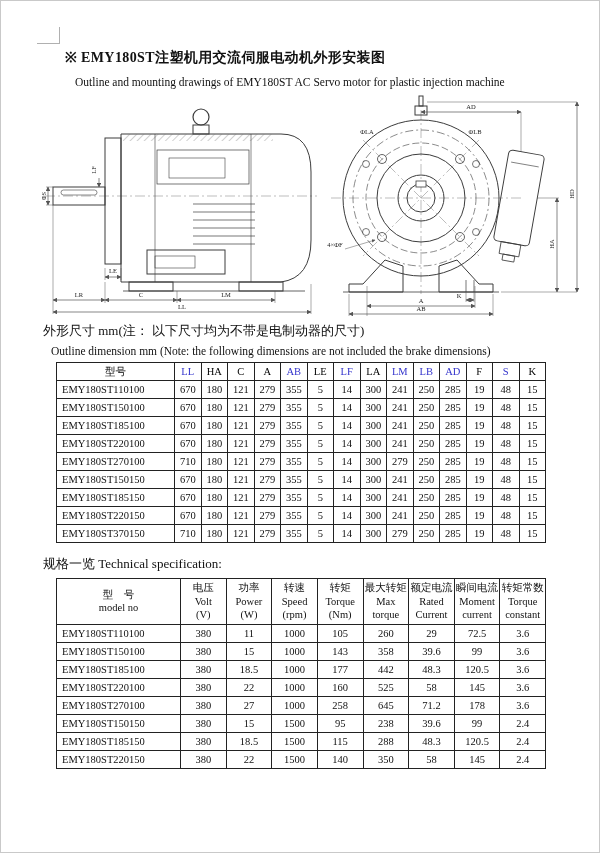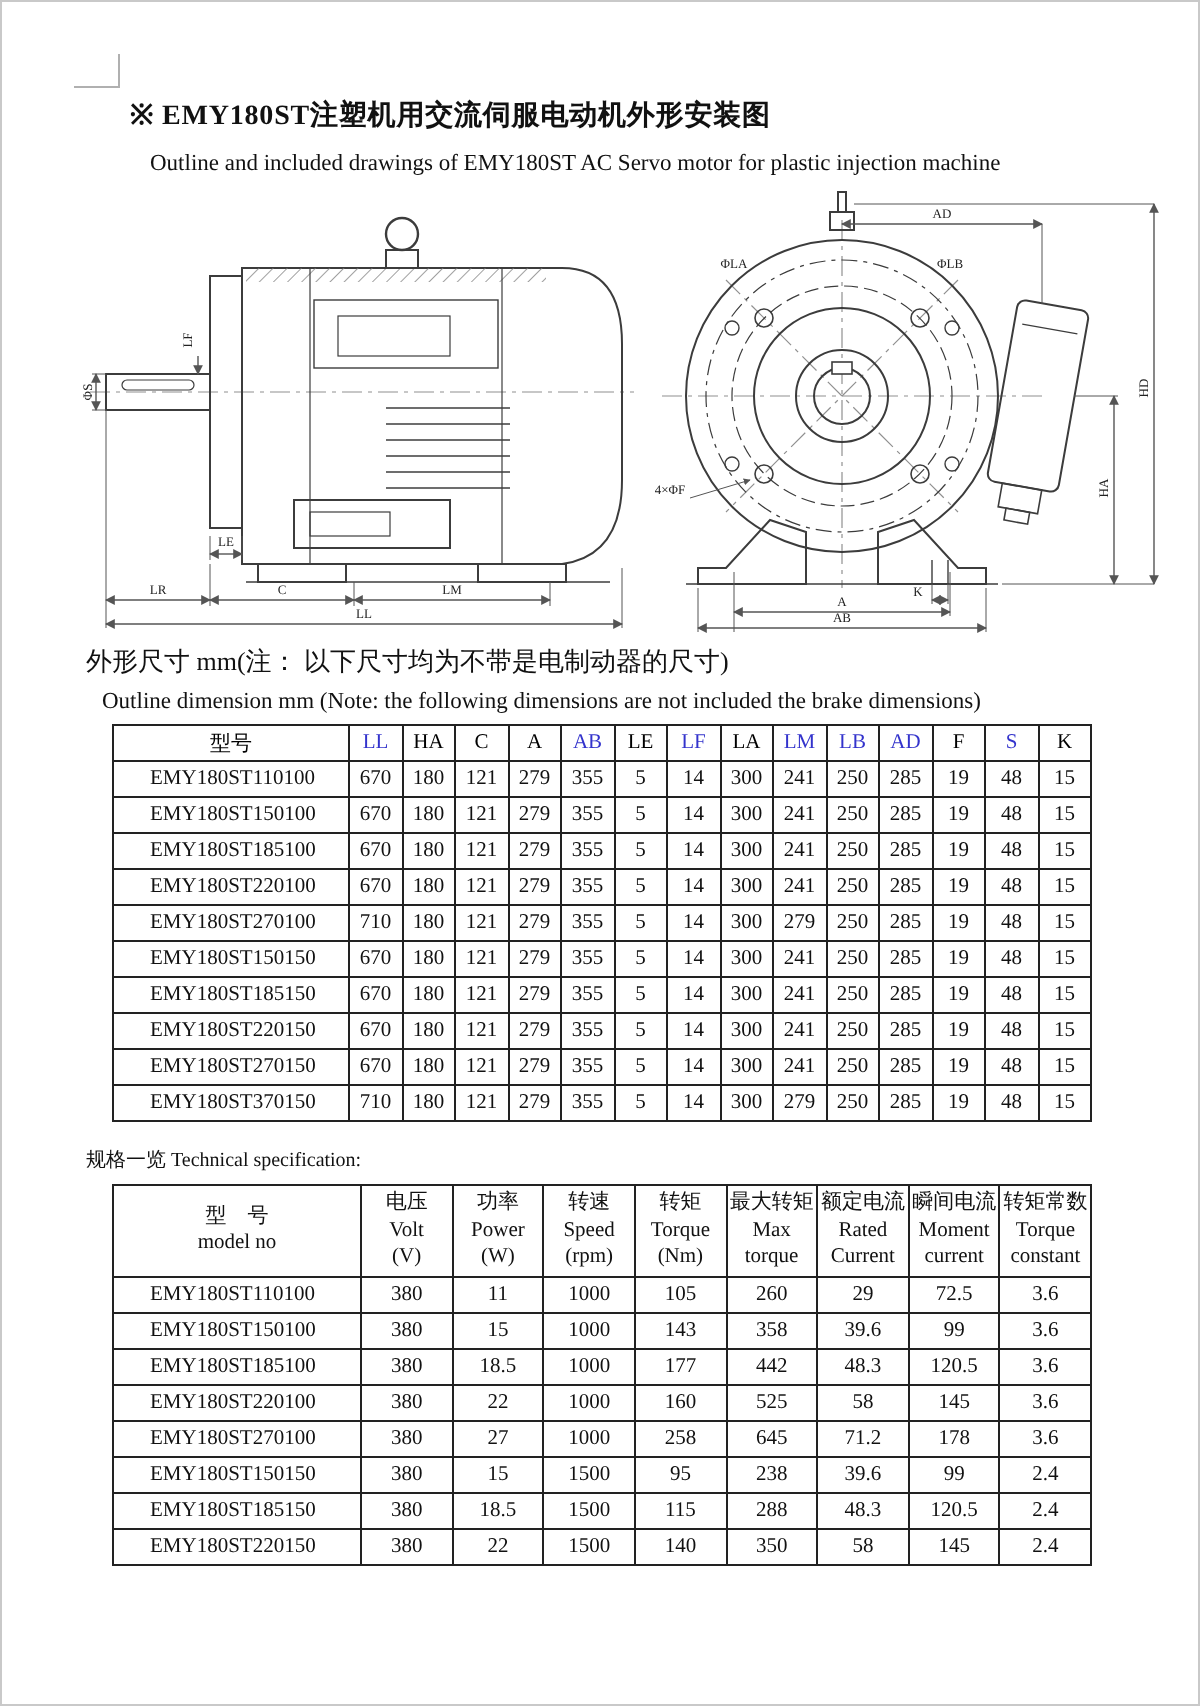--- a/index.html
+++ b/index.html
@@ -15,32 +15,32 @@
   .drawings{position:relative;height:224px;margin-top:6px}
   .svg-side{position:absolute;left:42px;top:6px}
   .svg-front{position:absolute;left:322px;top:0}
   svg{overflow:visible}
   svg text{font-size:6.5px;fill:#222;font-family:"Liberation Serif","DejaVu Serif",serif}
   .sec-cn{font-size:13px;margin:4px 0 0 42px}
   .sec-en{font-size:11.5px;margin:5px 0 0 50px}
   table{border-collapse:collapse;margin:5px 0 0 55px;width:490px;table-layout:fixed;font-size:10.5px}
   th,td{border:1px solid #222;text-align:center;padding:1px 2px;height:15px;
     overflow:hidden;white-space:nowrap;font-weight:400}
-  td.model{text-align:left;padding-left:18px}
+  td.model{text-align:left;padding-left:5px}
   .spec-table th{height:auto;padding:2px 1px}
   .spec-table th .l{line-height:1.3}
-  .sec2{font-size:10px;margin:12px 0 0 42px}
+  .sec2{font-size:13px;margin:12px 0 0 42px}
 </style>
 </head>
 <body>
 
 <div class="crop-mark"></div>
 
 <div class="title">※  EMY180ST注塑机用交流伺服电动机外形安装图</div>
-<div class="subtitle">Outline and included drawings of EMY180ST AC Servo motor for plastic injection machine</div>
+<div class="subtitle">Outline and mounting drawings of EMY180ST AC Servo motor for plastic injection machine</div>
 
 <div class="drawings">
 
   <svg class="svg-side" width="292" height="218" viewBox="0 0 292 218">
     <defs>
       <marker id="arr" viewBox="0 0 10 10" refX="9" refY="5" markerWidth="7" markerHeight="7" orient="auto-start-reverse">
         <path d="M0,0 L10,5 L0,10 z" fill="#555"></path>
       </marker>
       <pattern id="hatch" width="5" height="5" patternUnits="userSpaceOnUse" patternTransform="rotate(45)">
         <line x1="0" y1="0" x2="0" y2="5" stroke="#777" stroke-width="0.7"></line>
@@ -326,37 +326,20 @@
         <td>14</td>
         <td>300</td>
         <td>241</td>
         <td>250</td>
         <td>285</td>
         <td>19</td>
         <td>48</td>
         <td>15</td>
       </tr>
       <tr>
-        <td class="model">EMY180ST270150</td>
-        <td>670</td>
-        <td>180</td>
-        <td>121</td>
-        <td>279</td>
-        <td>355</td>
-        <td>5</td>
-        <td>14</td>
-        <td>300</td>
-        <td>241</td>
-        <td>250</td>
-        <td>285</td>
-        <td>19</td>
-        <td>48</td>
-        <td>15</td>
-      </tr>
-      <tr>
         <td class="model">EMY180ST370150</td>
         <td>710</td>
         <td>180</td>
         <td>121</td>
         <td>279</td>
         <td>355</td>
         <td>5</td>
         <td>14</td>
         <td>300</td>
         <td>279</td>

